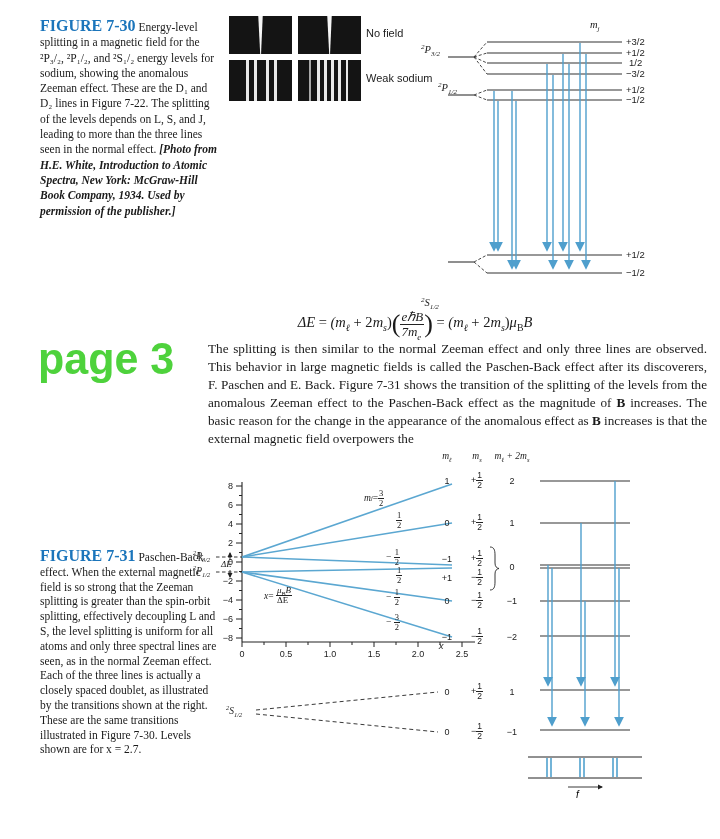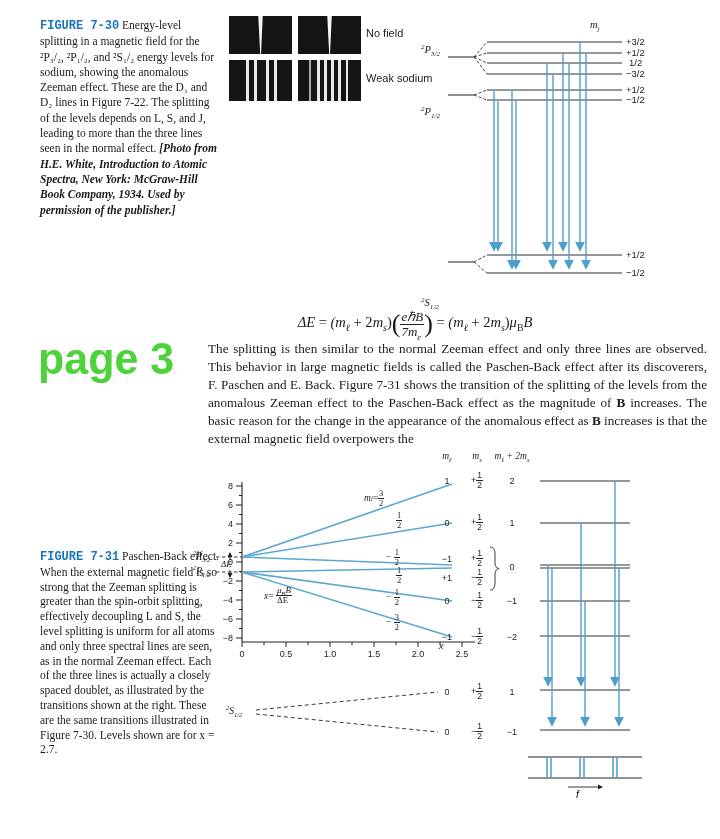--- a/index.html
+++ b/index.html
@@ -1,21 +1,21 @@
 <!DOCTYPE html>
 <html><head>
 <meta charset="utf-8">
 <style>
   html,body{margin:0;padding:0;background:#ffffff;}
   #page{position:relative;width:720px;height:839px;background:#fff;overflow:hidden;
         font-family:"Liberation Serif",serif;color:#1a1a1a;}
   .abs{position:absolute;}
   
   .cap{font-size:11.5px;line-height:15.3px;text-align:left;}
-  .cap .figlab{font-family:Liberation Mono, monospace;font-weight:bold;color:#1b75bb;font-size:12px;}
+  .cap .figlab{font-family:Liberation Serif, serif;font-weight:bold;color:#1b75bb;font-size:16px;}
   .cap .credit{font-style:italic;font-weight:bold;}
   
   .photo{position:absolute;background:#141414;}
   .wedge{position:absolute;left:50%;top:0;width:8px;height:100%;margin-left:-4px;background:#f5f5f5;
          clip-path:polygon(22% 0,78% 0,57% 100%,46% 100%);}
   .sline{position:absolute;top:0;height:100%;background:#e8e8e8;}
   .flabel{font-family:"Liberation Sans",sans-serif;font-size:11px;color:#222;}
   
   .it{font-style:italic;}
   .sup{vertical-align:super;font-size:68%;line-height:0;}
@@ -135,21 +135,21 @@
       <text x="208" y="65">−3/2</text>
       <text x="208" y="81">+1/2</text>
       <text x="208" y="91">−1/2</text>
       <text x="208" y="246">+1/2</text>
       <text x="208" y="264">−1/2</text>
     </g>
   </svg>
 
   <div class="abs term" style="left:590px;top:19px;"><span>m</span><span class="sb">j</span></div>
   <div class="abs term" style="left:421px;top:44px;"><span class="sup">2</span><span>P</span><span class="sb">3/2</span></div>
-  <div class="abs term" style="left:421px;top:82px;margin-top:24px;"><span class="sup">2</span><span>P</span><span class="sb">1/2</span></div>
+  <div class="abs term" style="left:438px;top:82px;"><span class="sup">2</span><span>P</span><span class="sb">1/2</span></div>
   <div class="abs term" style="left:421px;top:249px;margin-top:48px;"><span class="sup">2</span><span>S</span><span class="sb">1/2</span></div>
 
   <div class="abs" id="equation" style="left:150px;top:310px;width:530px;">
     <span class="it">ΔE</span>
     <span>=</span>
     <span class="it">(</span><span class="it">m</span><span class="sb it">ℓ</span><span> + 2</span><span class="it">m</span><span class="sb it">s</span><span>)</span><span class="paren">(</span><span class="fr"><span class="n it">eℏB</span><span class="d"><span class="it">7m</span><span class="sb it">e</span></span></span><span class="paren">)</span>
     <span>=</span>
     <span class="it">(</span><span class="it">m</span><span class="sb it">ℓ</span><span> + 2</span><span class="it">m</span><span class="sb it">s</span><span>)</span><span class="it">μ</span><span class="sb">B</span><span class="it">B</span>
   </div>
 

